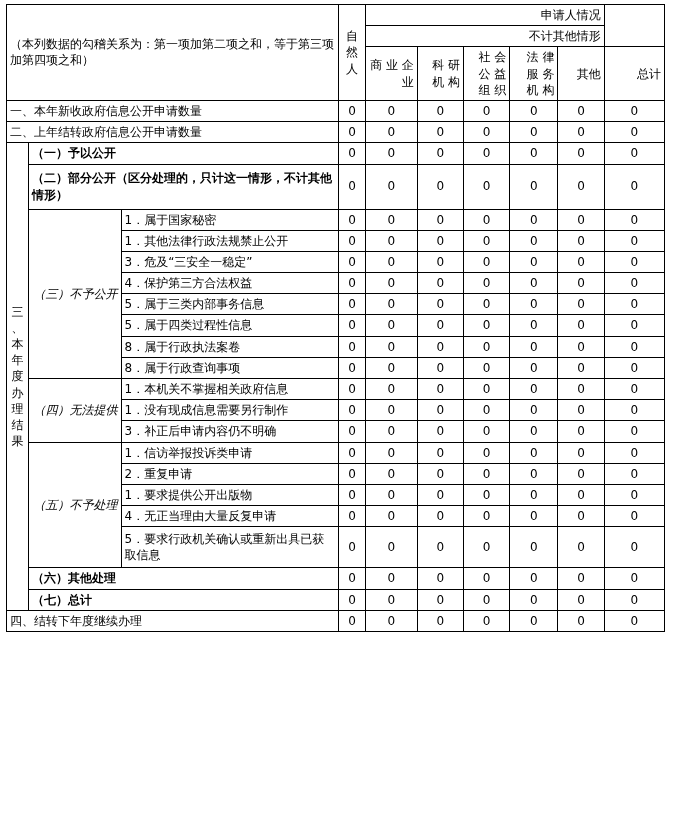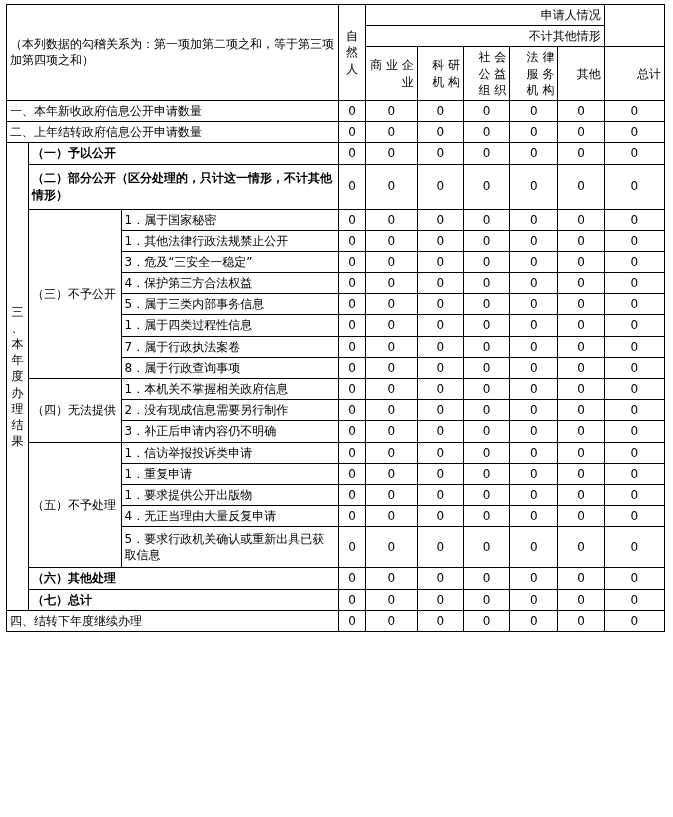--- a/index.html
+++ b/index.html
@@ -22,21 +22,21 @@
     width:659px;
     margin:4px 0 0 6px;
   }
   table.stat td{
     border:1px solid #000;
     padding:2px 3px;
     vertical-align:middle;
     font-size:12px;
     line-height:1.35;
   }
-  .ctr{text-align:left;}
+  .ctr{text-align:right;font-style:italic;}
   .num{text-align:center;font-family:"DejaVu Sans","Liberation Sans",sans-serif;font-size:12px;}
   .hdr{text-align:right;}
   .note{
     padding:6px 8px;
     line-height:1.7;
     font-size:12px;
   }
   
   .vert{
     text-align:center;
@@ -226,31 +226,31 @@
       <td class="subnum">5．属于三类内部事务信息</td>
       <td class="num">0</td>
       <td class="num">0</td>
       <td class="num">0</td>
       <td class="num">0</td>
       <td class="num">0</td>
       <td class="num">0</td>
       <td class="num">0</td>
     </tr>
     <tr>
-      <td class="subnum">1．属于四类过程性信息</td>
-      <td class="num">0</td>
-      <td class="num">0</td>
-      <td class="num">0</td>
-      <td class="num">0</td>
-      <td class="num">0</td>
-      <td class="num">0</td>
-      <td class="num">0</td>
-    </tr>
-    <tr>
-      <td class="subnum">7．属于行政执法案卷</td>
+      <td class="subnum">5．属于四类过程性信息</td>
+      <td class="num">0</td>
+      <td class="num">0</td>
+      <td class="num">0</td>
+      <td class="num">0</td>
+      <td class="num">0</td>
+      <td class="num">0</td>
+      <td class="num">0</td>
+    </tr>
+    <tr>
+      <td class="subnum">8．属于行政执法案卷</td>
       <td class="num">0</td>
       <td class="num">0</td>
       <td class="num">0</td>
       <td class="num">0</td>
       <td class="num">0</td>
       <td class="num">0</td>
       <td class="num">0</td>
     </tr>
     <tr>
       <td class="subnum">8．属于行政查询事项</td>
@@ -268,21 +268,21 @@
       <td class="subnum">1．本机关不掌握相关政府信息</td>
       <td class="num">0</td>
       <td class="num">0</td>
       <td class="num">0</td>
       <td class="num">0</td>
       <td class="num">0</td>
       <td class="num">0</td>
       <td class="num">0</td>
     </tr>
     <tr>
-      <td class="subnum">2．没有现成信息需要另行制作</td>
+      <td class="subnum">1．没有现成信息需要另行制作</td>
       <td class="num">0</td>
       <td class="num">0</td>
       <td class="num">0</td>
       <td class="num">0</td>
       <td class="num">0</td>
       <td class="num">0</td>
       <td class="num">0</td>
     </tr>
     <tr>
       <td class="subnum">3．补正后申请内容仍不明确</td>
@@ -300,21 +300,21 @@
       <td class="subnum">1．信访举报投诉类申请</td>
       <td class="num">0</td>
       <td class="num">0</td>
       <td class="num">0</td>
       <td class="num">0</td>
       <td class="num">0</td>
       <td class="num">0</td>
       <td class="num">0</td>
     </tr>
     <tr>
-      <td class="subnum">1．重复申请</td>
+      <td class="subnum">2．重复申请</td>
       <td class="num">0</td>
       <td class="num">0</td>
       <td class="num">0</td>
       <td class="num">0</td>
       <td class="num">0</td>
       <td class="num">0</td>
       <td class="num">0</td>
     </tr>
     <tr>
       <td class="subnum">1．要求提供公开出版物</td>

